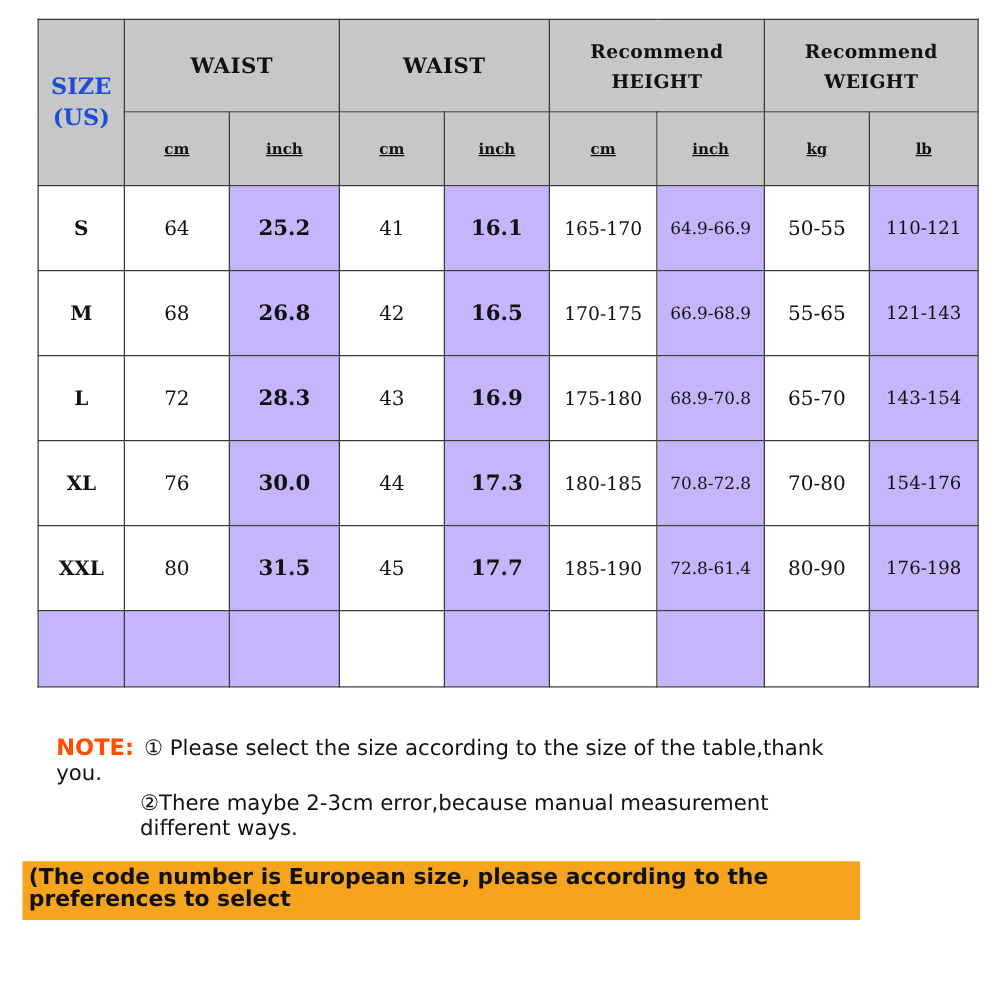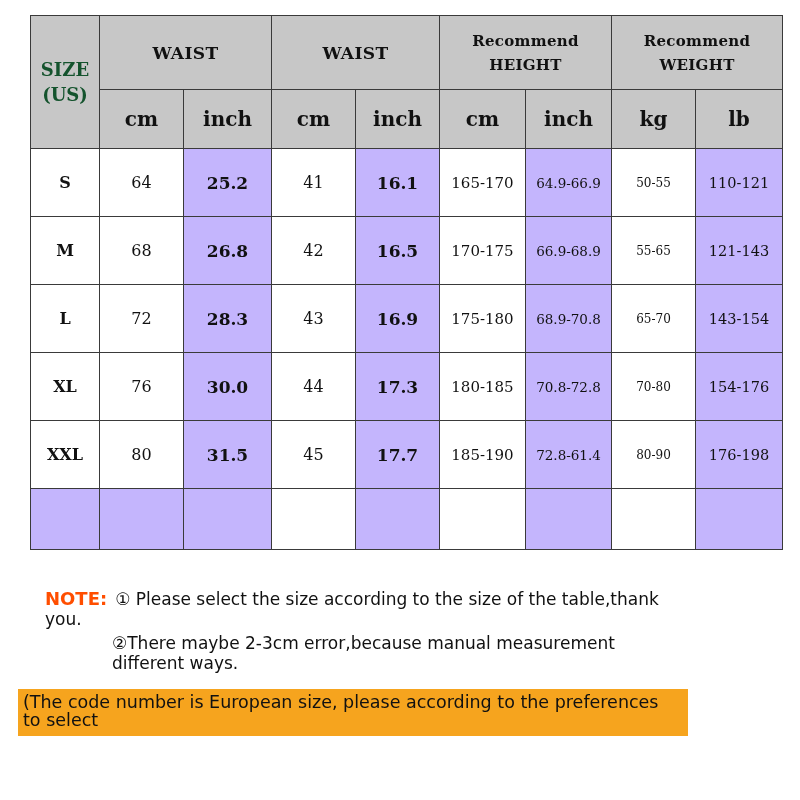--- a/index.html
+++ b/index.html
@@ -23,43 +23,43 @@
     vertical-align: middle;
     padding: 0;
     overflow: hidden;
   }
   .size-table thead th { background: #c7c7c7; font-weight: bold; }
   tr.head-row-1 { height: 74px; }
   tr.head-row-2 { height: 59px; }
   .size-table tbody tr.data-row { height: 68px; }
   .size-table tbody tr.empty-row { height: 61px; }
 
-  .size-head { color: #14532d; font-size: 18px; line-height: 1.4; }
+  .size-head { color: #1d4ed8; font-size: 18px; line-height: 1.4; }
   .blk { display: block; }
   .group-head { font-size: 17px; letter-spacing: 0.4px; }
   .group-head-2line { font-size: 15px; line-height: 1.6; letter-spacing: 0.3px; }
-  .unit-head { font-size: 20px; }
+  .unit-head { font-size: 12px; text-decoration: underline; }
 
   .shade { background: #c4b5fd; }
   .cell-size  { font-weight: bold; font-size: 16px; }
   .cell-cm    { font-size: 16px; }
   .cell-inch  { font-size: 17px; font-weight: bold; }
   .cell-hcm   { font-size: 15px; }
   .cell-hinch { font-size: 13.5px; }
-  .cell-kg    { font-size: 12px; }
+  .cell-kg    { font-size: 16px; }
   .cell-lb    { font-size: 14.5px; }
 
   .notes {
     position: absolute; left: 0; top: 588px; width: 688px;
     font-family: "DejaVu Sans", sans-serif;
   }
   .note-line1 { margin-left: 45px; font-size: 17px; }
   .note-label { color: #ff4e00; font-weight: bold; font-size: 18px; margin-right: 8px; }
   .note-line2 { margin-left: 112px; margin-top: 4px; font-size: 17px; }
-  .highlight { margin-left: 18px; margin-top: 16px; font-weight: normal; font-size: 17.5px; line-height: 1; }
+  .highlight { margin-left: 18px; margin-top: 16px; font-weight: bold; font-size: 17.5px; line-height: 1; }
   .highlight .hl {
     display: inline-block;
     background: #f6a41e;
     color: #111111;
     padding: 5px 7px 7px 5px;
     margin-bottom: 2px;
   }
 </style>
 </head>
 <body>

